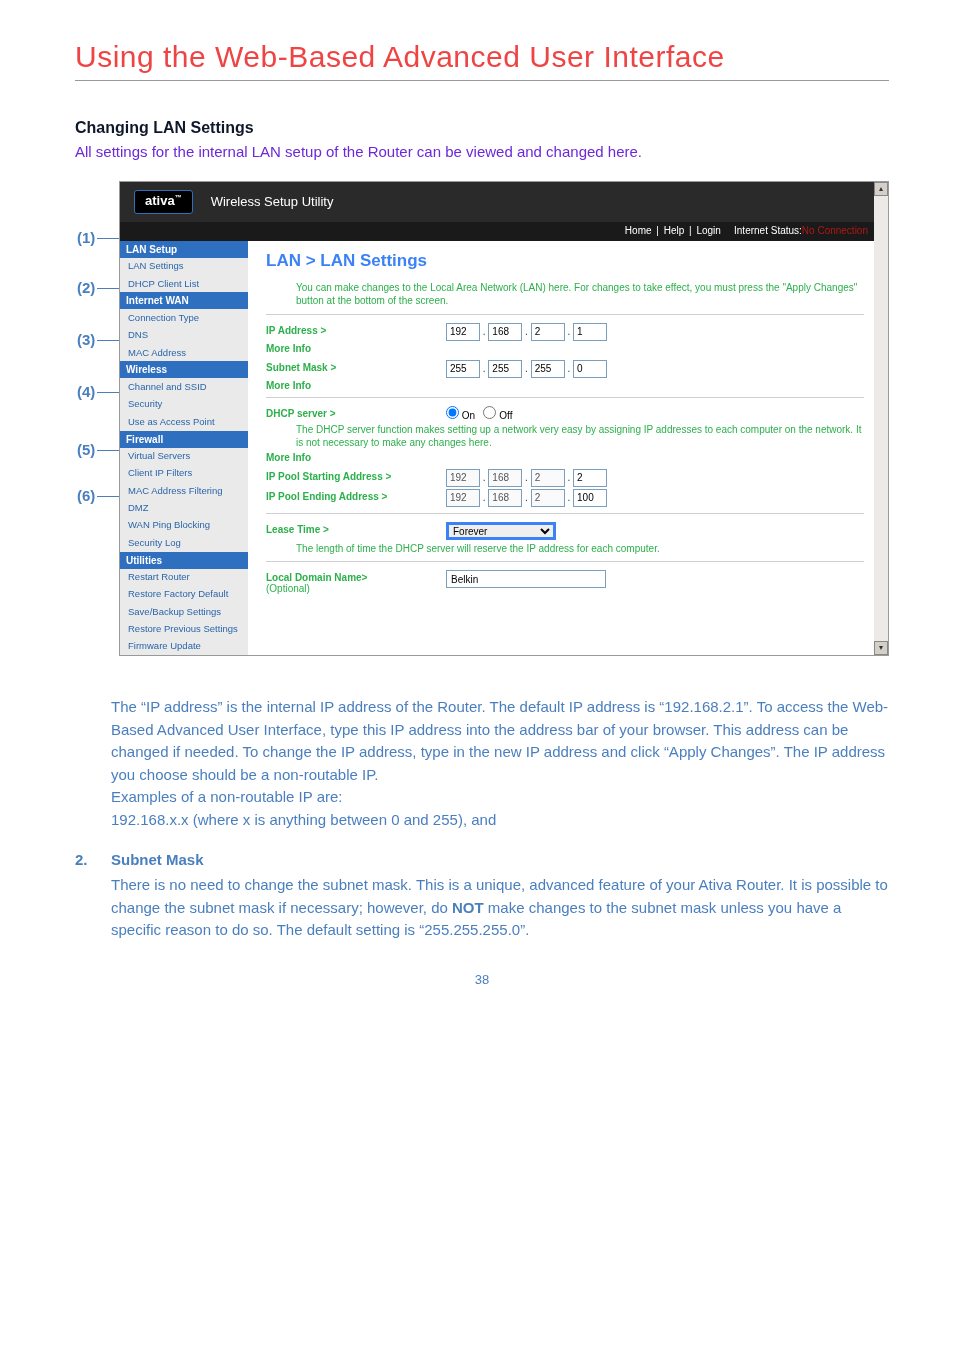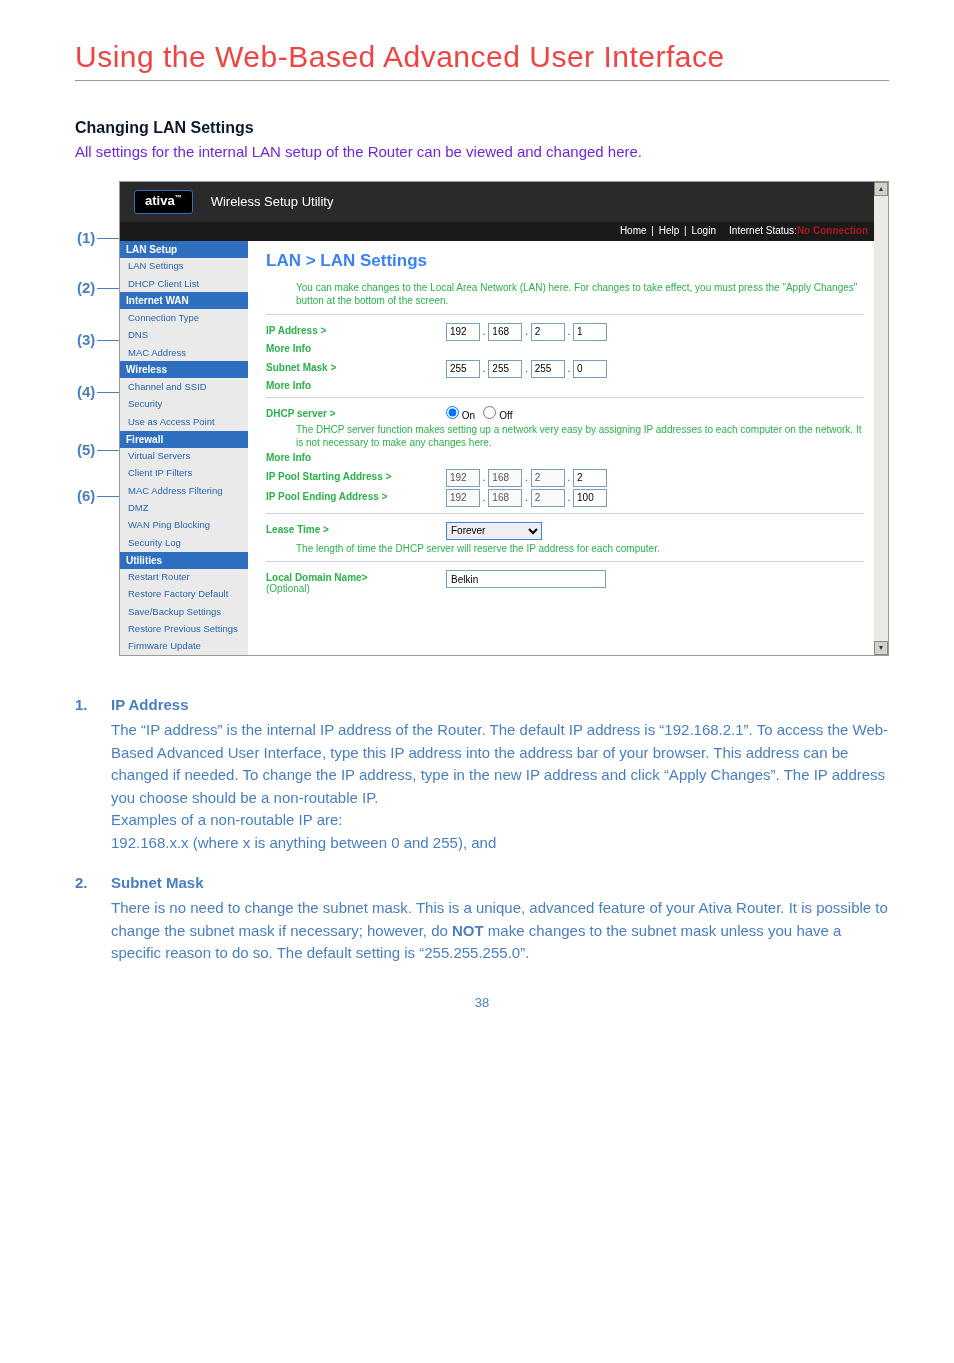--- a/index.html
+++ b/index.html
@@ -103,21 +103,21 @@
     margin-left: 18px;
   }
   .statusbar {
     background: #1a1a1a;
     color: #fff;
     font-size: 10px;
     text-align: right;
     padding: 3px 20px 5px 0;
   }
   .statusbar .links span { color: #fff; margin: 0 2px; }
-  .statusbar .nc { color: #b01818; font-weight: bold; }
+  .statusbar .nc { color: #b01818; font-weight: normal; }
 
   .ui-body {
     display: flex;
     background: #f3f3f3;
   }
   .sidebar {
     width: 128px;
     background: #eaeaea;
     padding: 0;
   }
@@ -181,24 +181,24 @@
     vertical-align: middle;
   }
   .moreinfo {
     color: #2cb04b;
     font-size: 10px;
     font-weight: bold;
     margin: 2px 0 6px 0;
   }
   .radiolbl { color: #000; font-size: 10px; }
   select.combo {
-    border: 1px solid #3b82f6;
+    border: 3px solid #3b82f6;
     font-size: 10px;
     height: 18px;
-    width: 96px;
+    width: 110px;
   }
   input.txt {
     border: 1px solid #7b9ebd;
     font-size: 10px;
     height: 18px;
     padding: 1px 4px;
   }
 
   
   .list-block { margin-top: 4px; }
@@ -376,21 +376,20 @@
               <input class="txt" style="width: 160px;" value="Belkin">
             </div>
           </div>
         </div>
       </div>
     </div>
   </div>
 
   <div class="list-block">
     <div class="list-item">
-      <div class="li-head"><span class="num">1.</span><span>IP Address</span></div>
       <div class="li-body">
         <p>The “IP address” is the internal IP address of the Router. The default IP address is “192.168.2.1”. To access the Web-Based Advanced User Interface, type this IP address into the address bar of your browser. This address can be changed if needed. To change the IP address, type in the new IP address and click “Apply Changes”. The IP address you choose should be a non-routable IP.</p>
         <p>Examples of a non-routable IP are:</p>
         <p>192.168.x.x (where x is anything between 0 and 255), and</p>
       </div>
     </div>
 
     <div class="list-item">
       <div class="li-head"><span class="num">2.</span><span>Subnet Mask</span></div>
       <div class="li-body" id="li2body">There is no need to change the subnet mask. This is a unique, advanced feature of your Ativa Router. It is possible to change the subnet mask if necessary; however, do <span class="b">NOT</span> make changes to the subnet mask unless you have a specific reason to do so. The default setting is “255.255.255.0”.</div>

